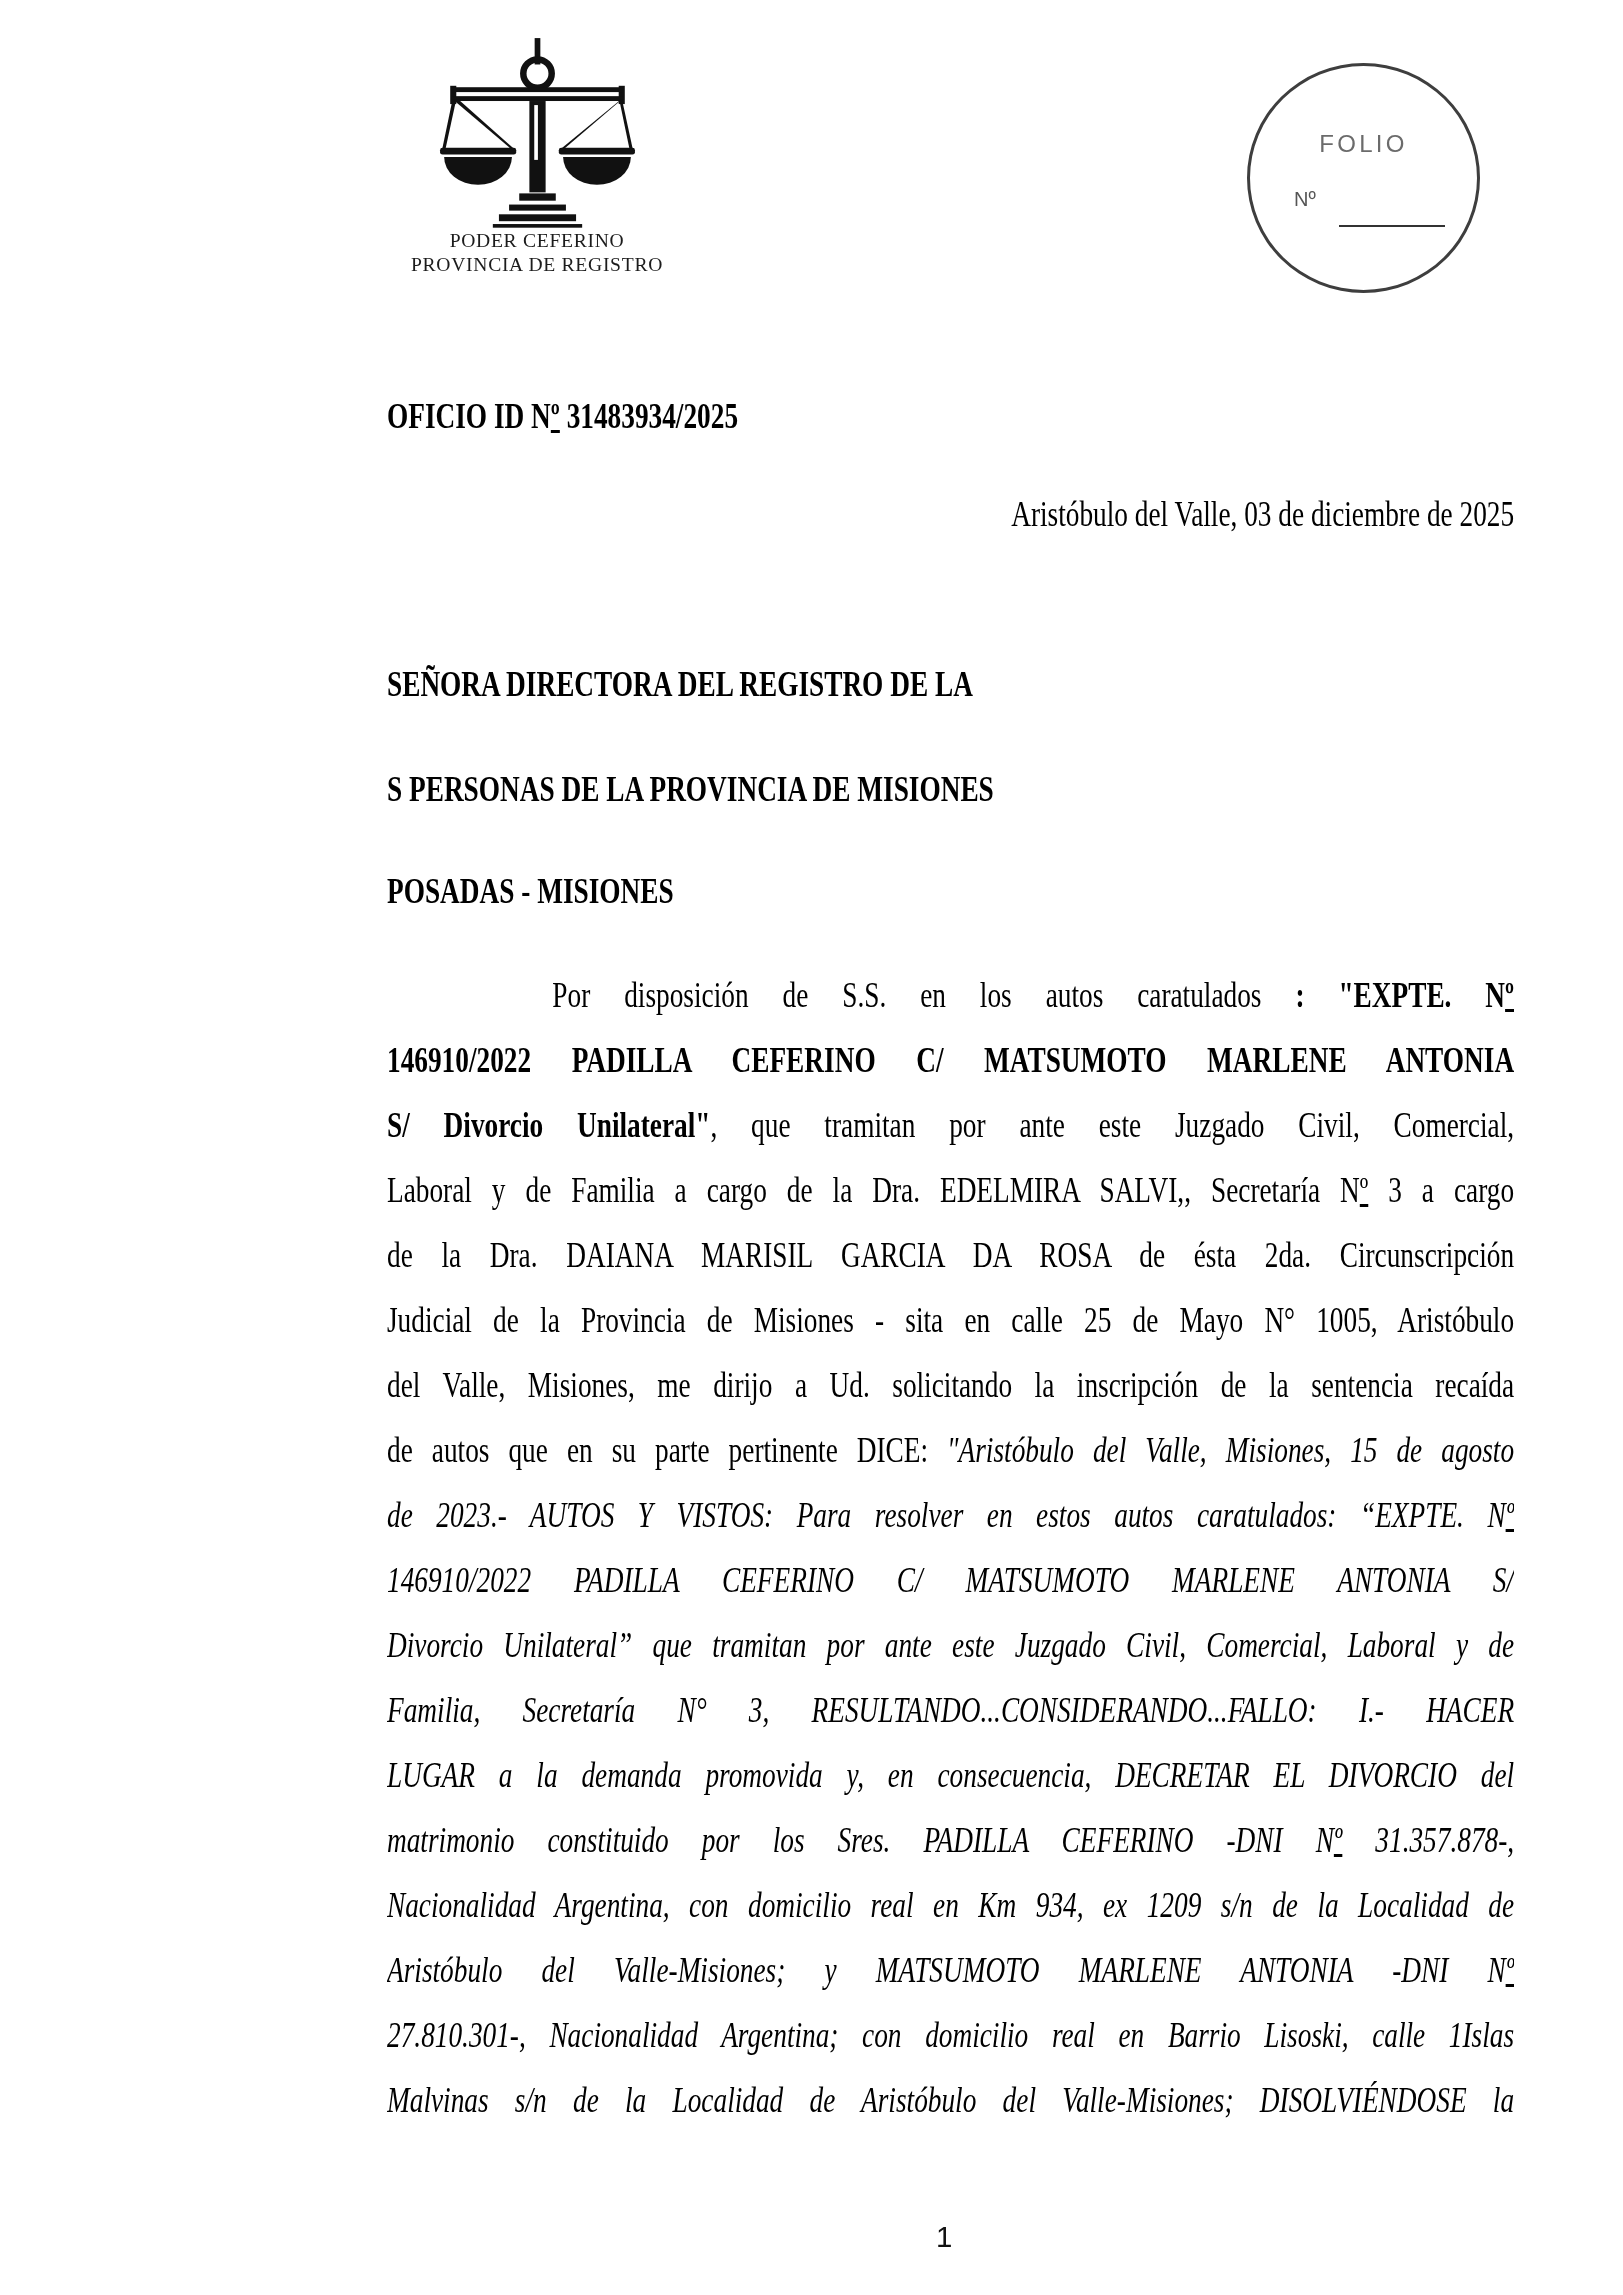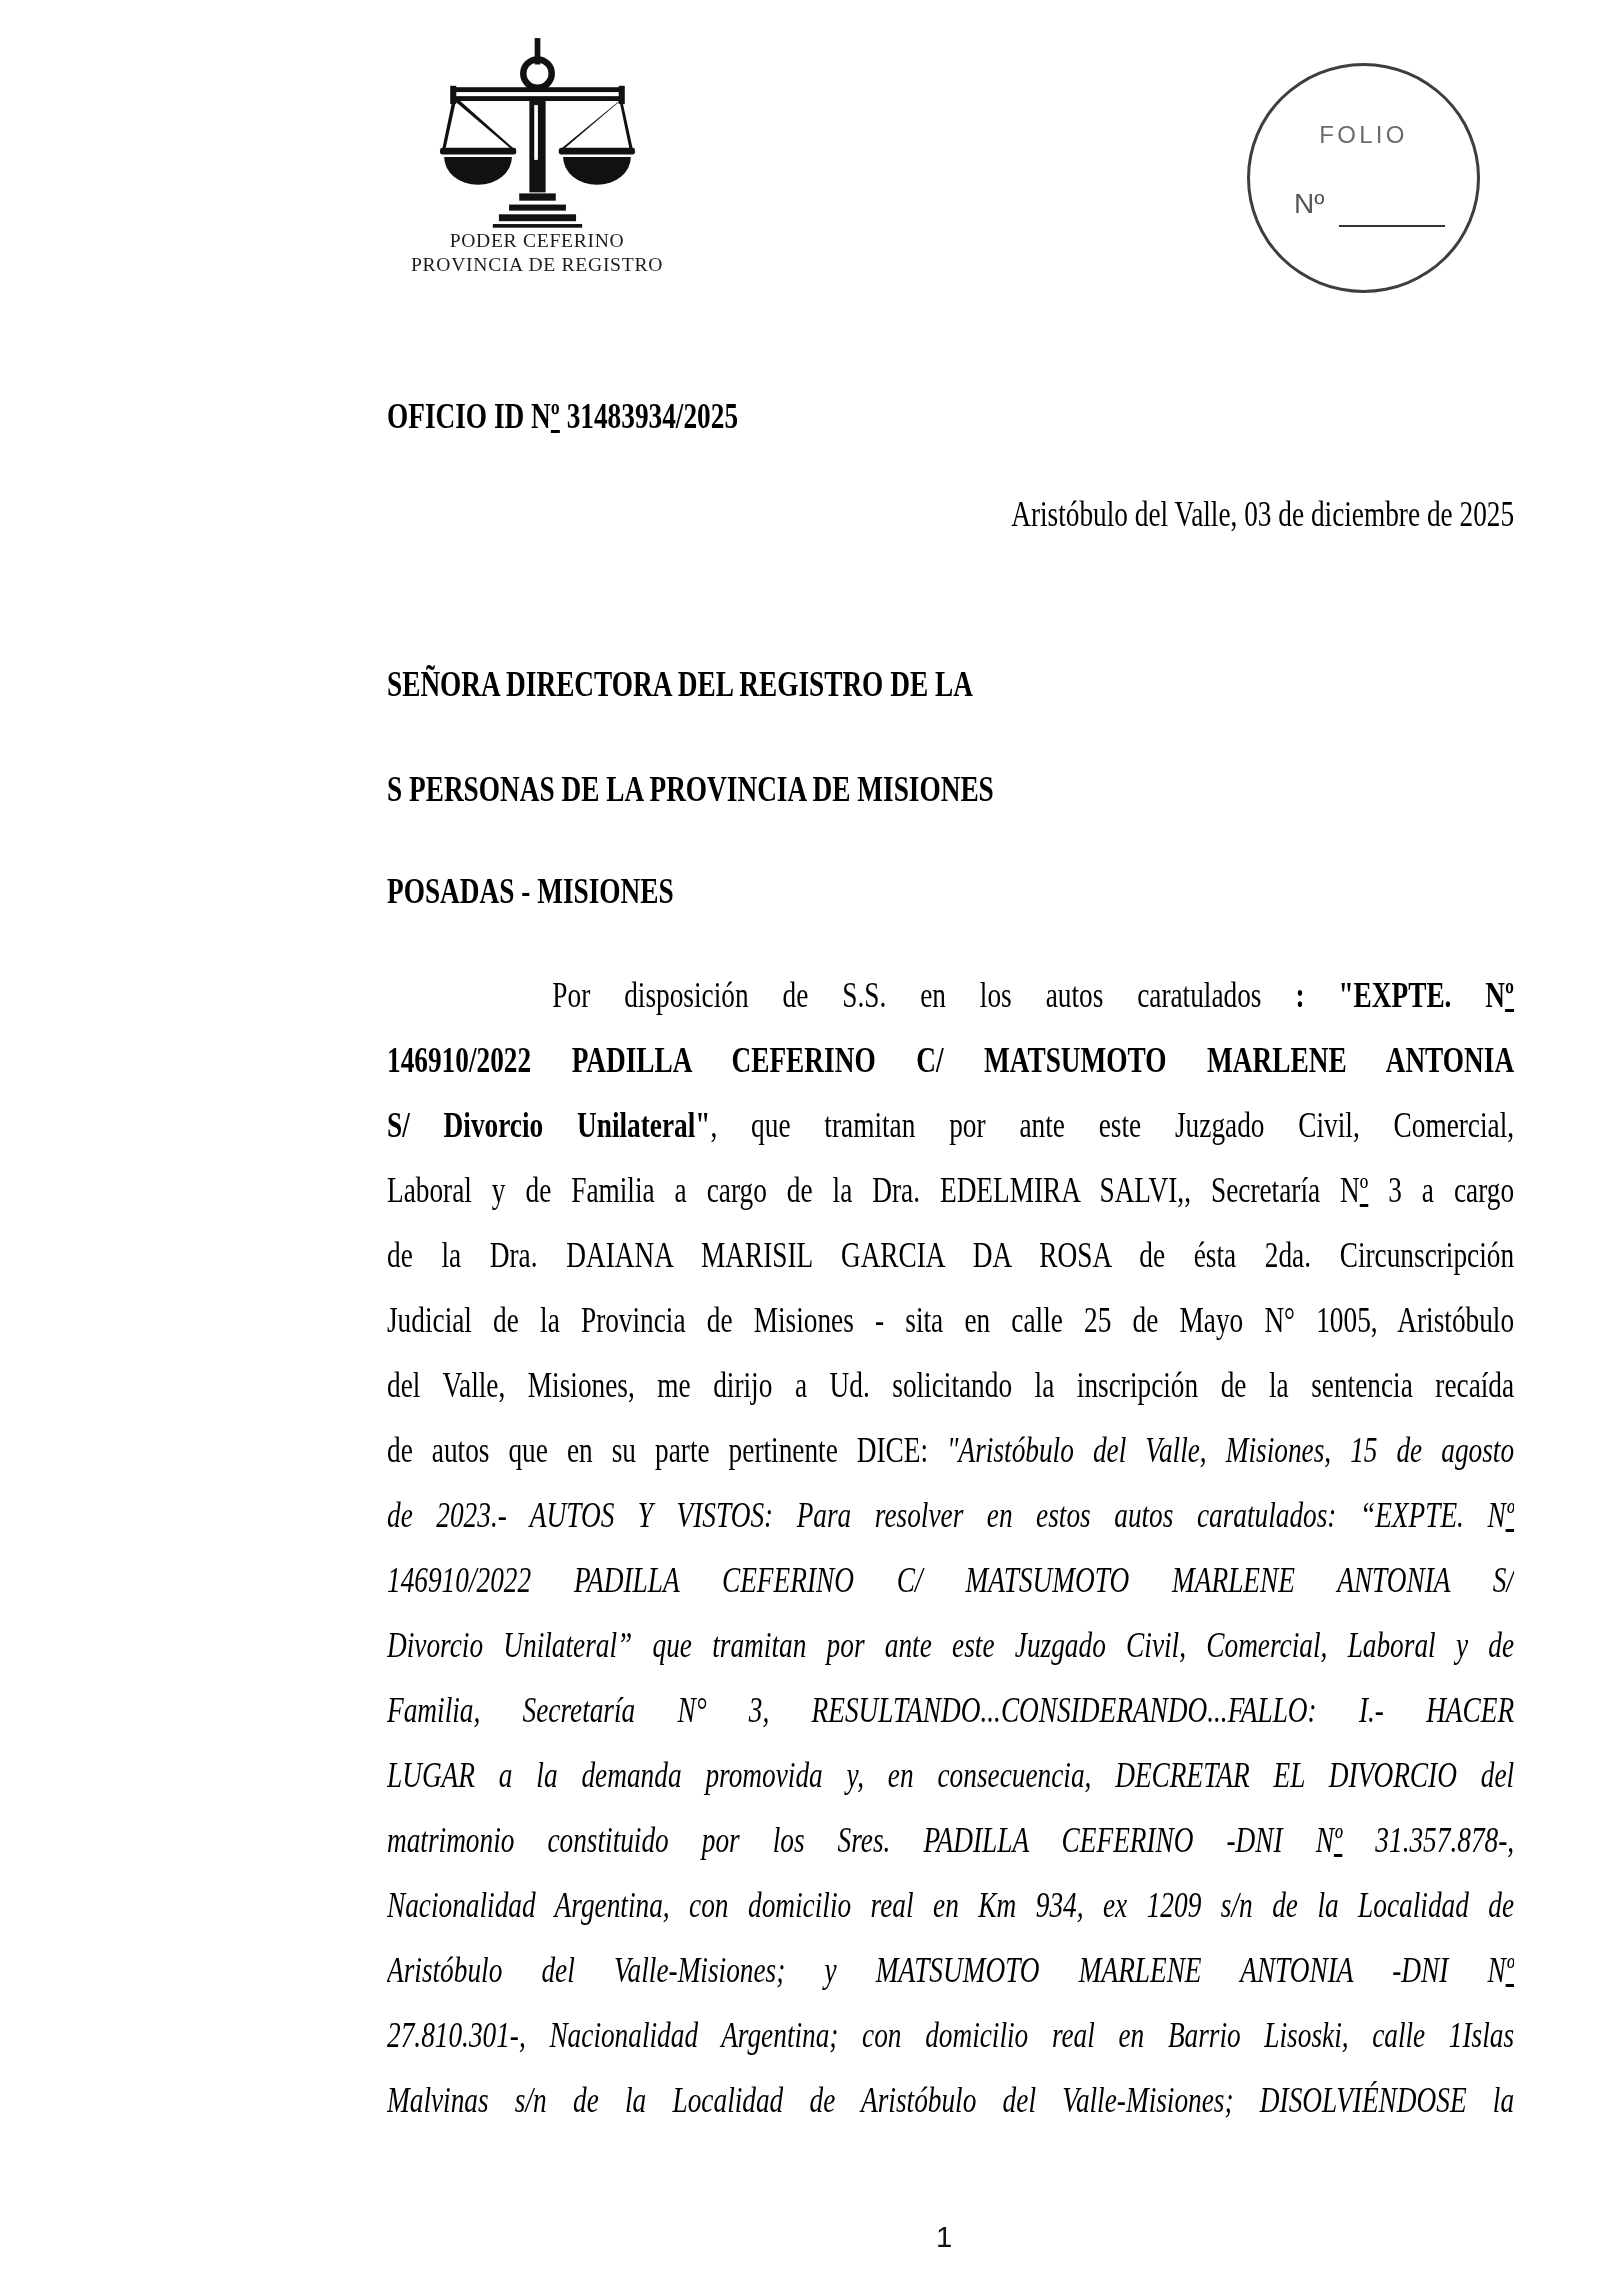--- a/index.html
+++ b/index.html
@@ -10,23 +10,23 @@
   
   .logo { position:absolute; left:393px; top:38px; width:288px; text-align:center; }
   .logo svg { display:block; margin:0 auto; width:203px; height:191px; }
   .logo-caption { font-size:19.6px; line-height:24px; letter-spacing:0.7px; color:#1c1c1c; }
   
   .stamp {
     position:absolute; left:1247px; top:63px; width:233px; height:230px;
     border:3.9px solid #3e3e3e; border-radius:50%; box-sizing:border-box;
     font-family:"Liberation Sans","DejaVu Sans",sans-serif;
   }
-  .stamp-folio { position:absolute; top:55px; left:0; width:100%; text-align:center;
+  .stamp-folio { position:absolute; top:64px; left:0; width:100%; text-align:center;
                  font-size:24px; letter-spacing:3.3px; color:#6b6b6b; }
-  .stamp-no { position:absolute; top:122px; left:44px; font-size:28px; color:#555; }
+  .stamp-no { position:absolute; top:122px; left:44px; font-size:20px; color:#555; }
   .stamp-line { position:absolute; top:159px; left:89px; width:106px; height:2px; background:#333; }
   
   .text-layer {
     position:absolute; left:387px; top:0; width:1445px; height:2295px;
     transform:scale(0.78,1); transform-origin:0 0;
   }
   .oficio-heading { position:absolute; left:0; top:397px; font-size:35px; line-height:39px; font-weight:bold; }
   .date-line { position:absolute; left:0; top:495px; width:100%; text-align:right; font-size:35px; line-height:39px; }
   .addressee-line { position:absolute; left:0; font-size:35px; line-height:39px; font-weight:bold; }
   .addressee-1 { top:665px; } .addressee-2 { top:770px; } .addressee-3 { top:872px; }

